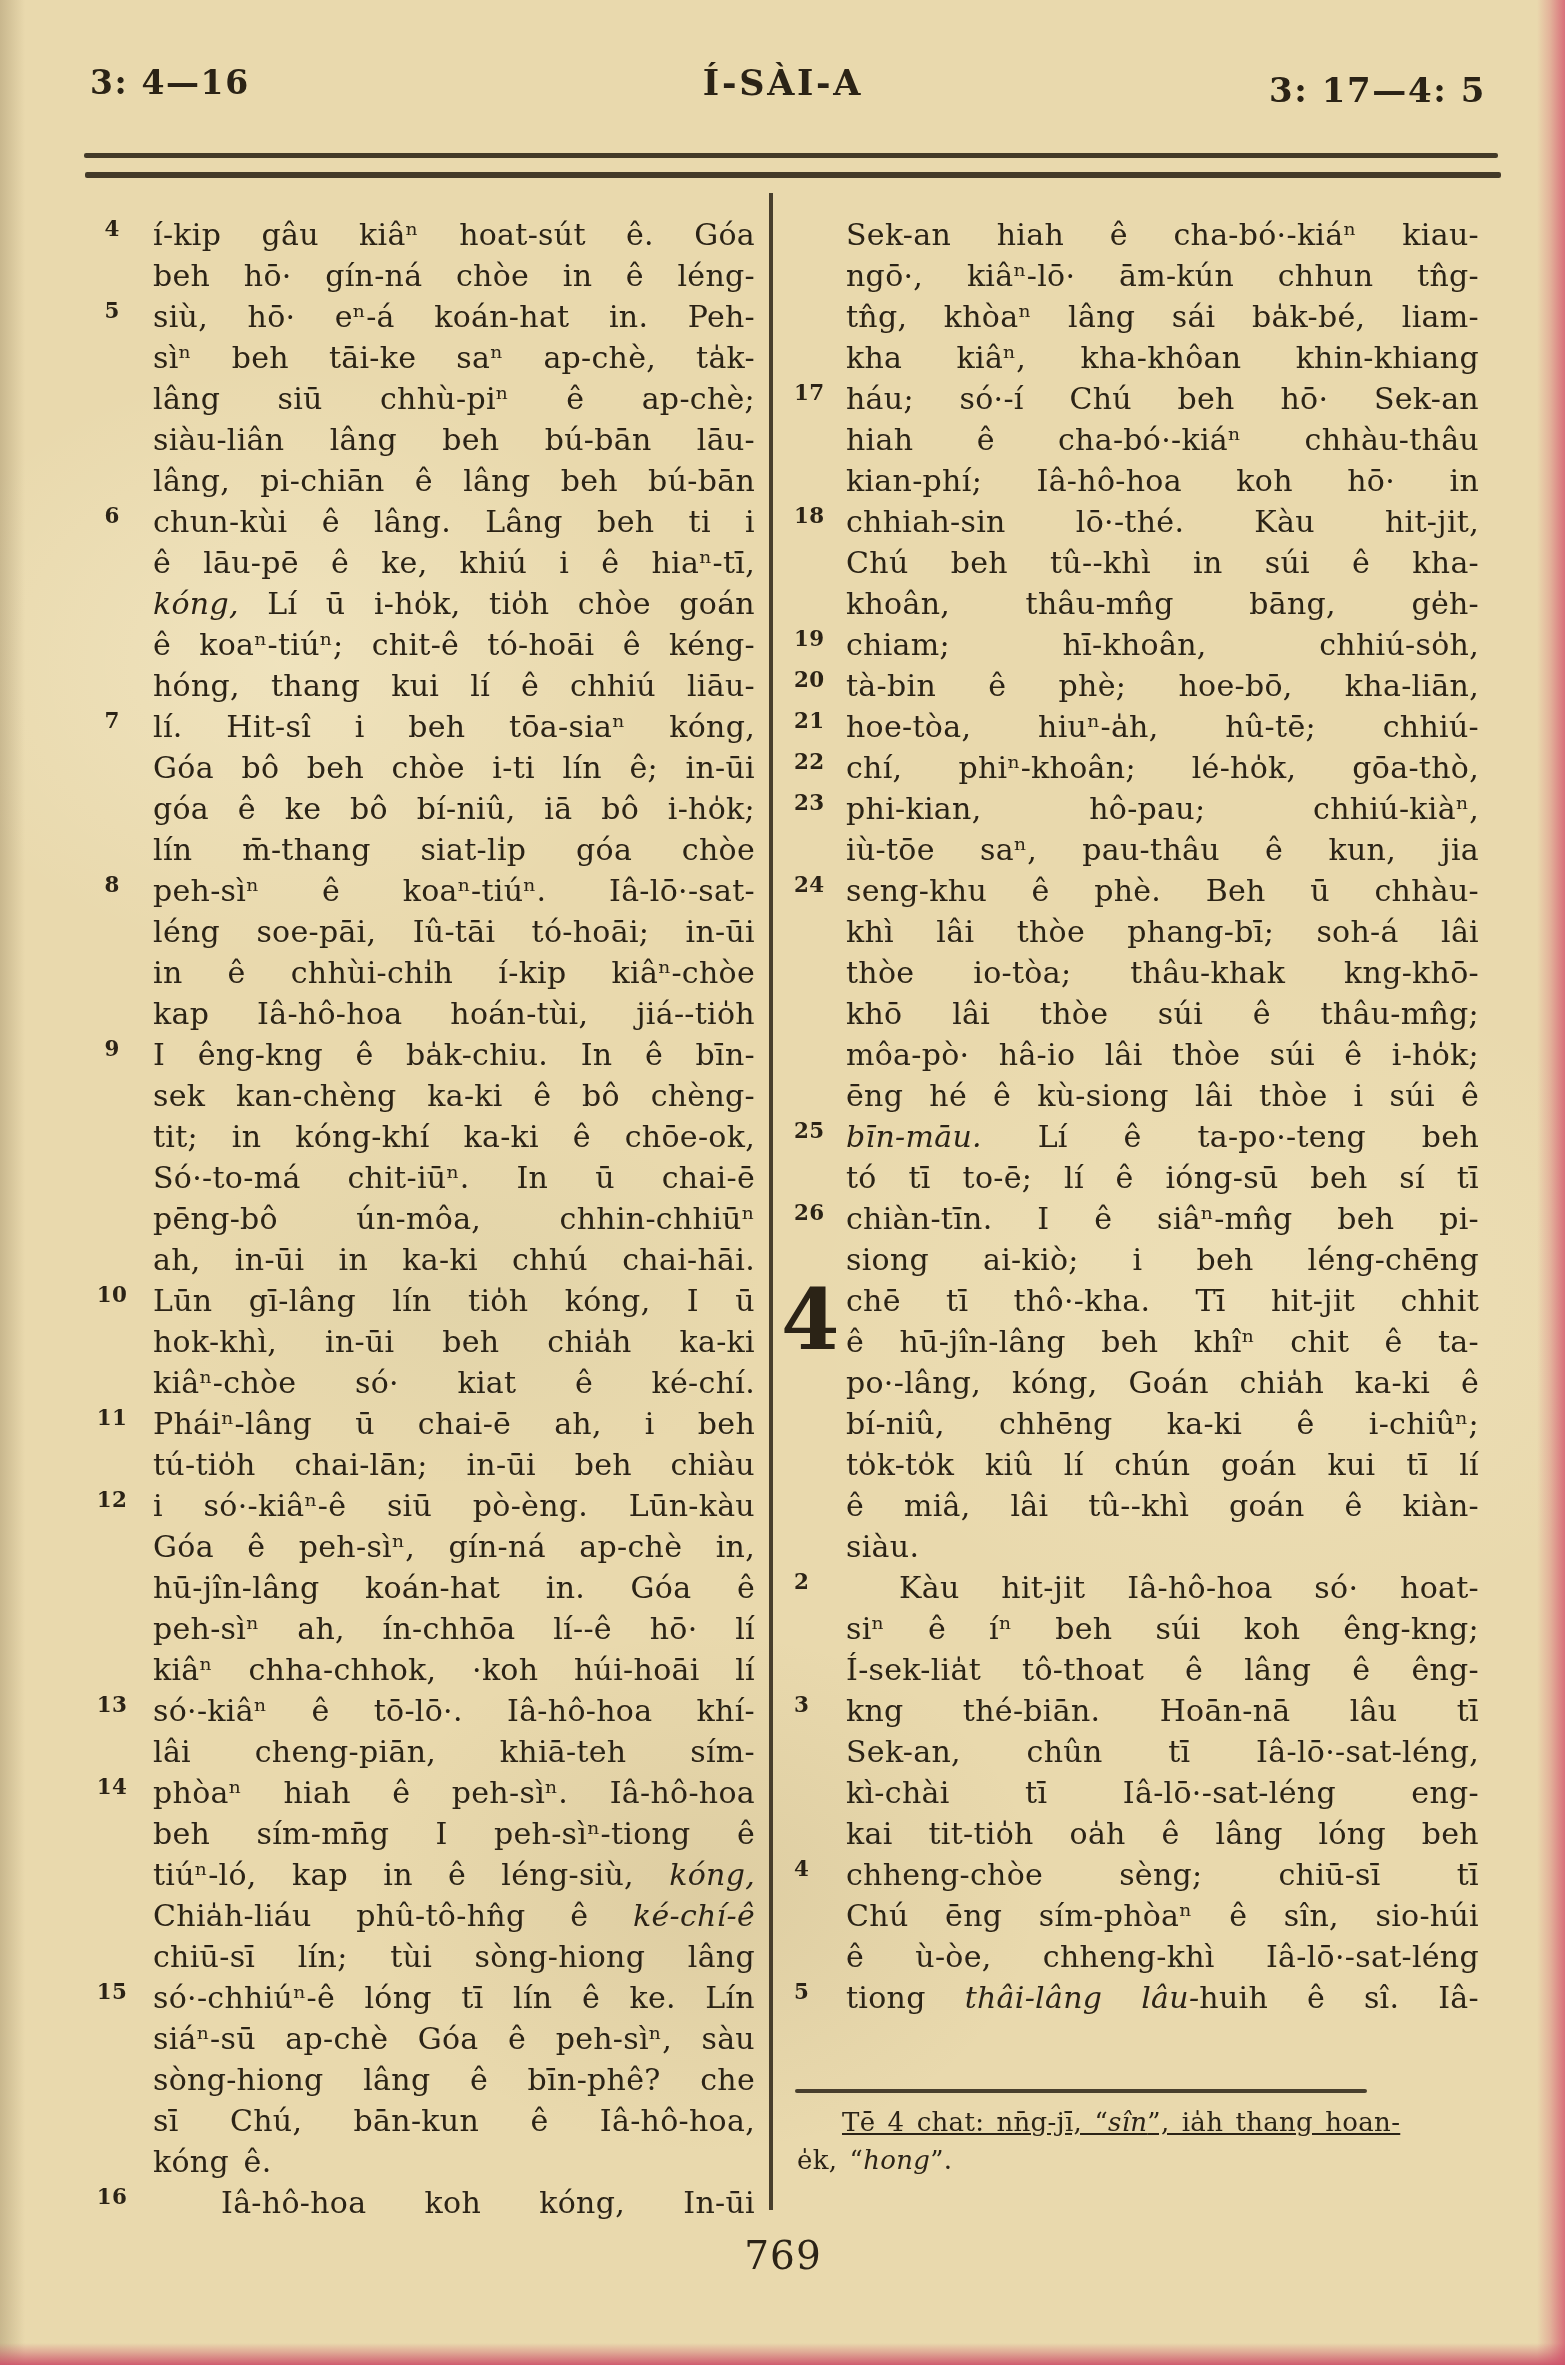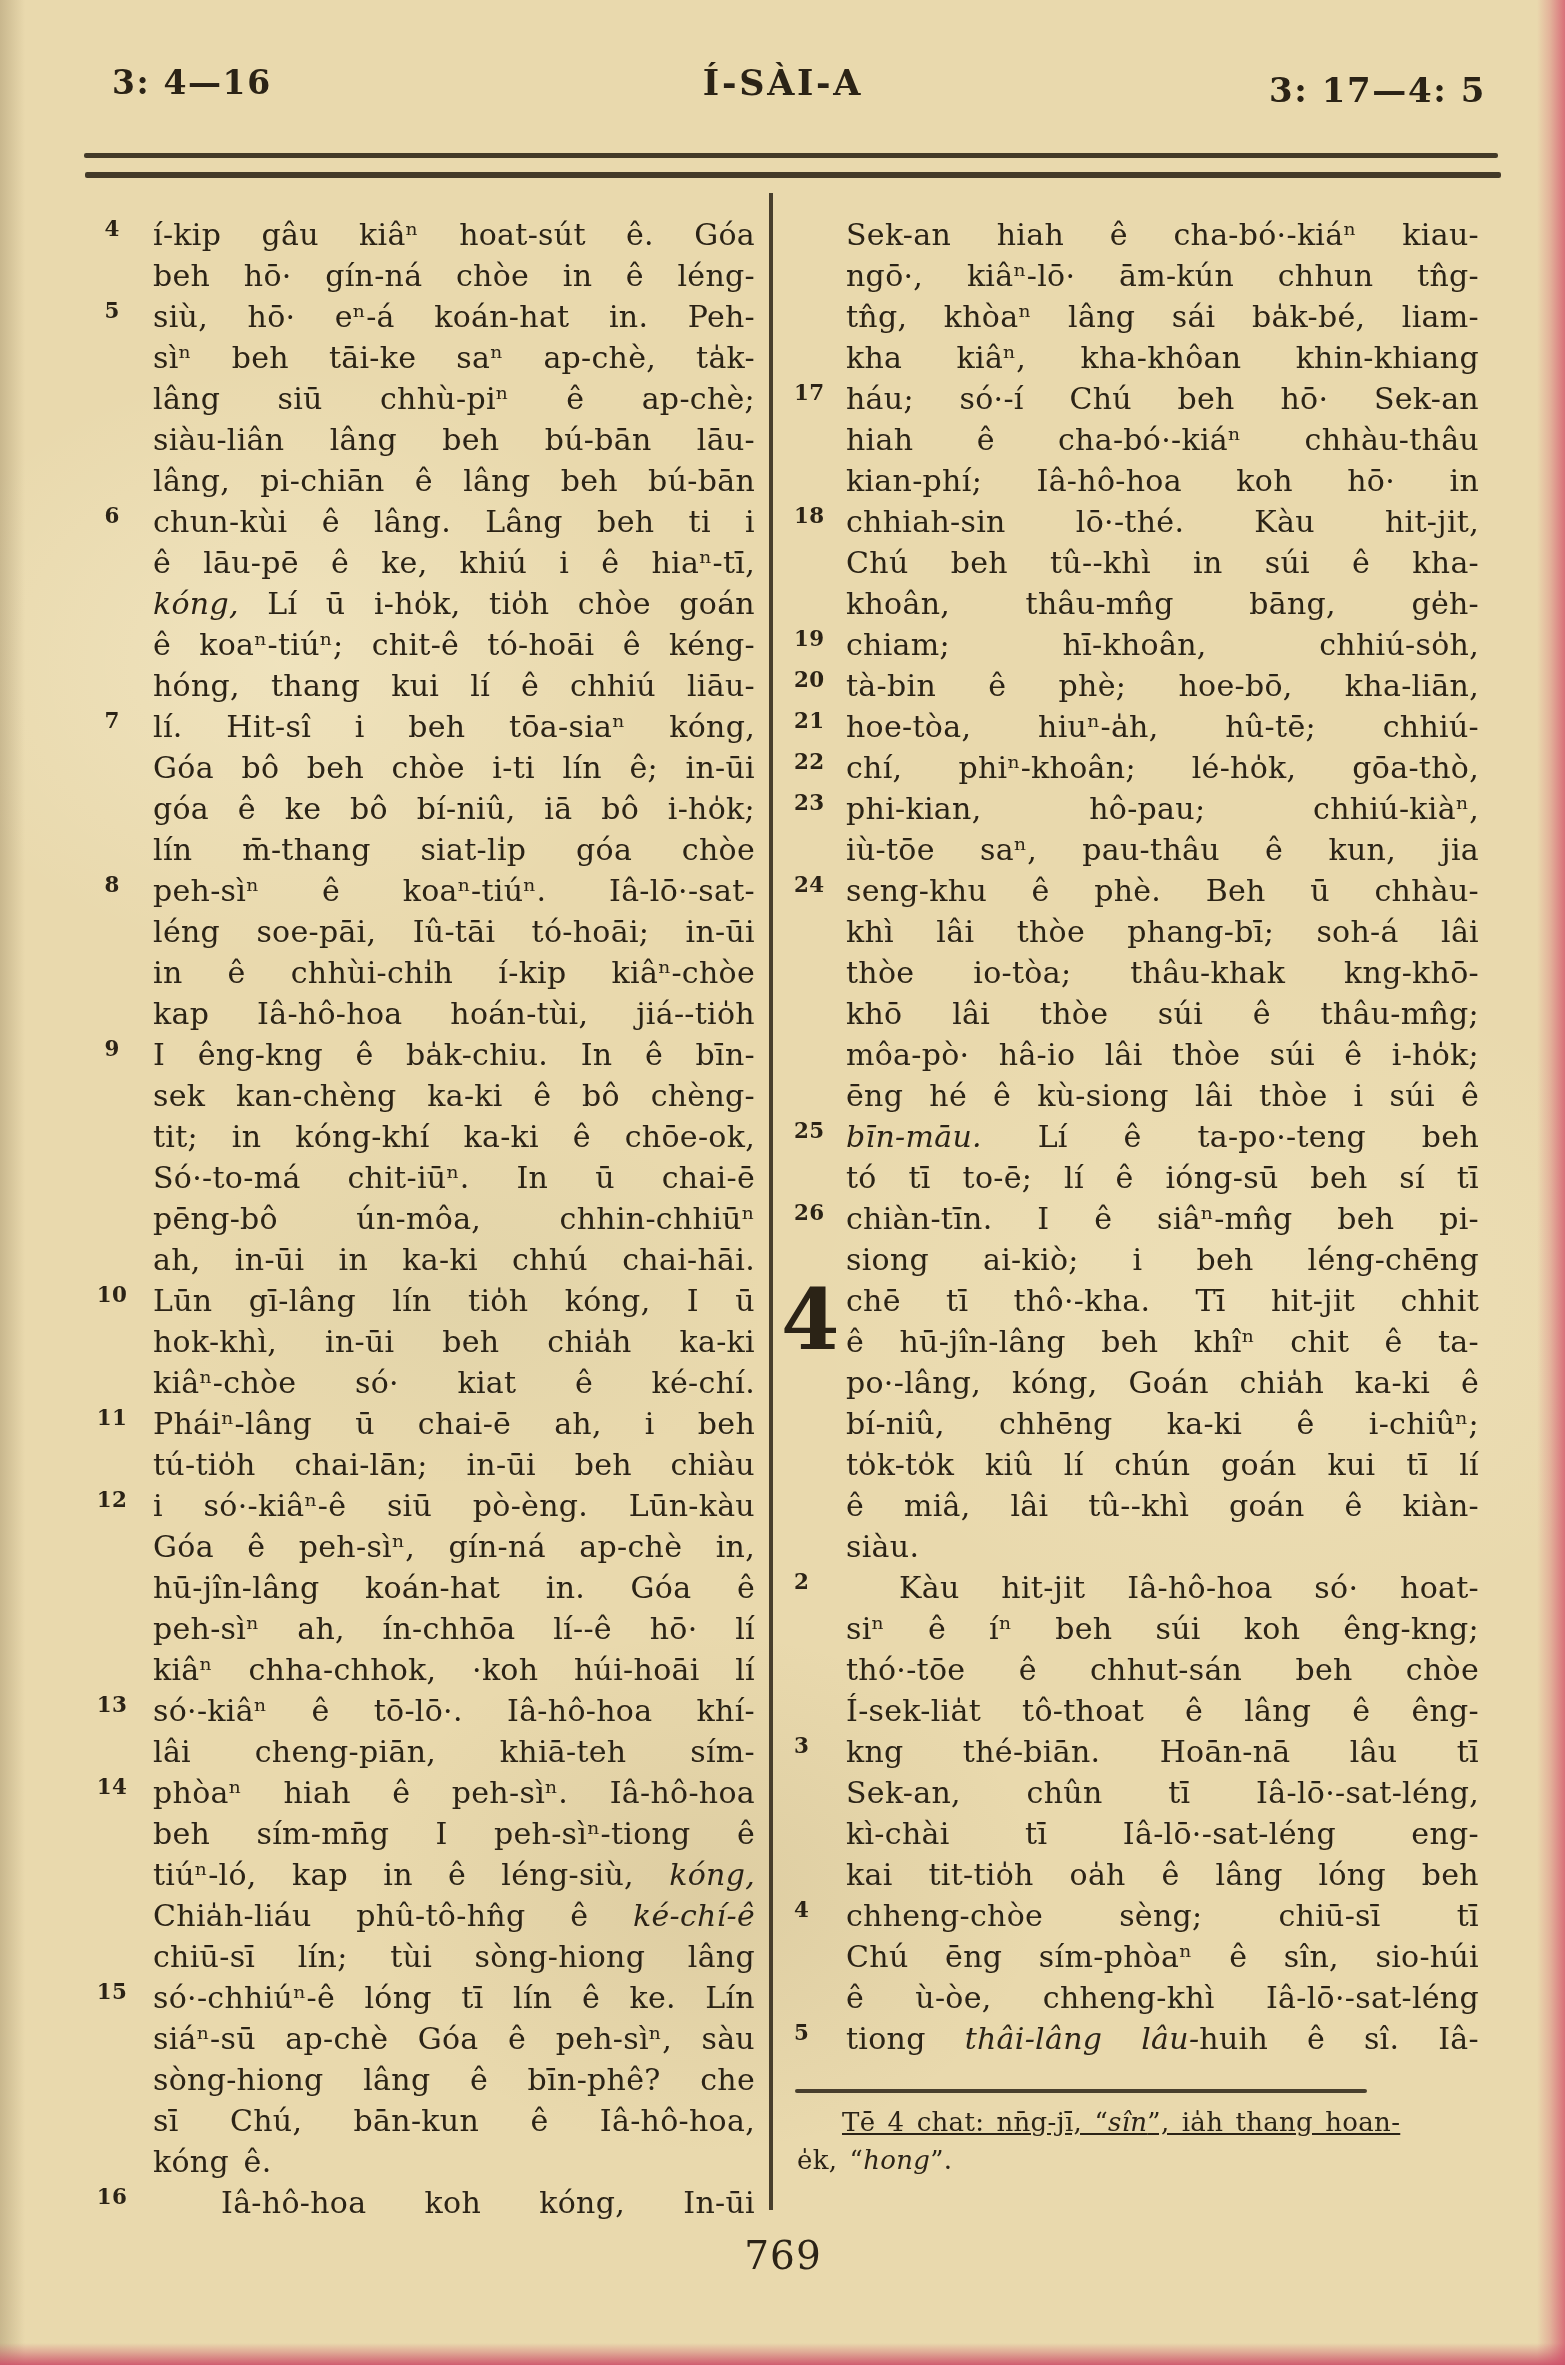--- a/index.html
+++ b/index.html
@@ -21,21 +21,21 @@
   
   .edge-left{position:absolute;left:0;top:0;width:24.6px;height:100%;
     background:linear-gradient(to right, rgba(85,62,30,0.22), rgba(85,62,30,0.0));}
   .edge-right{position:absolute;right:0;top:0;width:29px;height:100%;
     background:linear-gradient(to left, rgba(212,88,110,0.85), rgba(212,88,110,0.30) 55%, rgba(212,88,110,0));}
   .edge-bottom{position:absolute;left:0;bottom:0;width:100%;height:23.5px;
     background:linear-gradient(to top, rgba(205,80,105,0.95), rgba(205,80,105,0.35) 60%, rgba(205,80,105,0));}
   
   .header{position:absolute;left:0;top:0;width:100%;height:139px;}
   .ref{position:absolute;font-weight:bold;font-size:33px;letter-spacing:1.6px;white-space:nowrap;}
-  .ref.left{left:90px;top:63px;margin-left:22px;}
+  .ref.left{left:90px;top:63px;}
   .ref.right{right:80px;top:70px;font-size:34px;}
   .title{position:absolute;left:50%;transform:translateX(-50%);top:62px;
     font-size:35px;font-weight:bold;letter-spacing:2.7px;white-space:nowrap;}
   .rule{position:absolute;background:#2b2316;opacity:0.88;border-radius:2.1px;}
   .rule-1{left:84px;top:153px;width:1414px;height:4.8px;}
   .rule-2{left:85px;top:172px;width:1416px;height:5.9px;}
   .divider{position:absolute;left:769px;top:193px;width:3.7px;height:2017px;background:#2b2316;opacity:0.85;}
   
   .col{position:absolute;top:214px;font-size:30px;letter-spacing:0.3px;word-spacing:4.8px;}
   #col-left{left:153px;width:602px;}
@@ -156,21 +156,20 @@
       <div class="line"><span><span>siong ai-kiò; i beh léng-chēng</span></span></div>
       <div class="line"><span class="chnum">4</span><span><span>chē tī thô·-kha.  Tī hit-jit chhit</span></span></div>
       <div class="line"><span><span>ê hū-jîn-lâng beh khîⁿ chit ê ta-</span></span></div>
       <div class="line"><span><span>po·-lâng, kóng, Goán chia̍h ka-ki ê</span></span></div>
       <div class="line"><span><span>bí-niû, chhēng ka-ki ê i-chiûⁿ;</span></span></div>
       <div class="line"><span><span>to̍k-to̍k kiû lí chún goán kui tī lí</span></span></div>
       <div class="line"><span><span>ê miâ, lâi tû--khì goán ê kiàn-</span></span></div>
       <div class="line endline"><span><span>siàu.</span></span></div>
       <div class="line indent"><span class="vnum">2</span><span><span>Kàu hit-jit Iâ-hô-hoa só· hoat-</span></span></div>
       <div class="line"><span><span>siⁿ ê íⁿ beh súi koh êng-kng;</span></span></div>
-      <div class="line"><span><span>thó·-tōe ê chhut-sán beh chòe</span></span></div>
       <div class="line"><span><span>Í-sek-lia̍t tô-thoat ê lâng ê êng-</span></span></div>
       <div class="line"><span class="vnum">3</span><span><span>kng thé-biān.  Hoān-nā lâu tī</span></span></div>
       <div class="line"><span><span>Sek-an, chûn tī Iâ-lō·-sat-léng,</span></span></div>
       <div class="line"><span><span>kì-chài tī Iâ-lō·-sat-léng eng-</span></span></div>
       <div class="line"><span><span>kai tit-tio̍h oa̍h ê lâng lóng beh</span></span></div>
       <div class="line"><span class="vnum">4</span><span><span>chheng-chòe sèng; chiū-sī tī</span></span></div>
       <div class="line"><span><span>Chú ēng sím-phòaⁿ ê sîn, sio-húi</span></span></div>
       <div class="line"><span><span>ê ù-òe, chheng-khì Iâ-lō·-sat-léng</span></span></div>
       <div class="line"><span class="vnum">5</span><span><span>tiong </span><i>thâi-lâng lâu-</i><span>huih ê sî.  Iâ-</span></span></div>
     </div>

